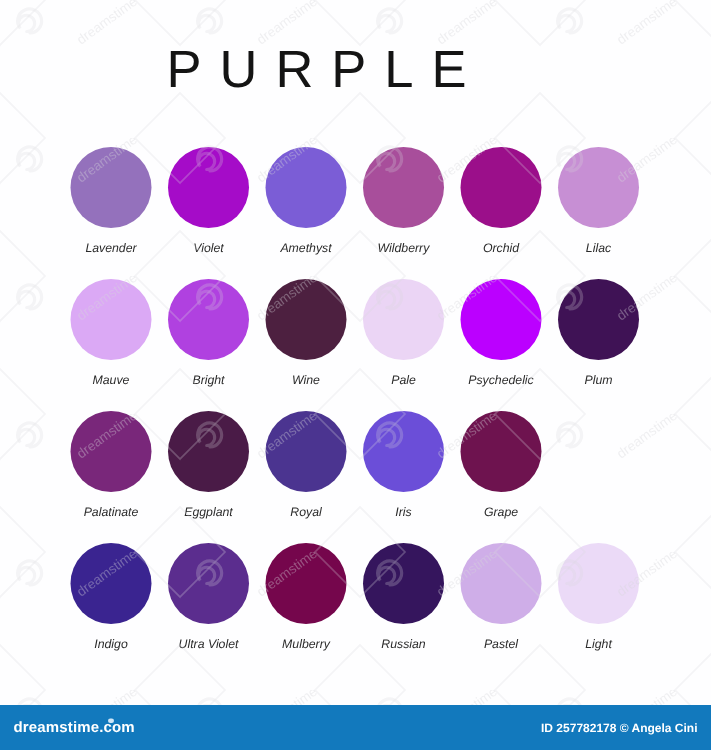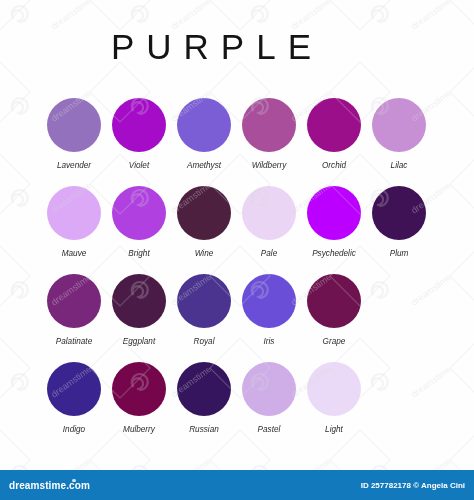--- a/index.html
+++ b/index.html
@@ -215,20 +215,24 @@
         </div>
         <div class="swatch-cell">
           <div class="swatch-circle" style="background: rgb(110, 19, 79);"></div>
           <div class="swatch-label" style="color: rgb(43, 43, 43);">Grape</div>
         </div>
       </div>
       <div class="palette-row">
         <div class="swatch-cell">
           <div class="swatch-circle" style="background: rgb(58, 36, 144);"></div>
           <div class="swatch-label" style="color: rgb(43, 43, 43);">Indigo</div>
+        </div>
+        <div class="swatch-cell">
+          <div class="swatch-circle" style="background: rgb(91, 45, 142);"></div>
+          <div class="swatch-label" style="color: rgb(43, 43, 43);">Ultra Violet</div>
         </div>
         <div class="swatch-cell">
           <div class="swatch-circle" style="background: rgb(117, 6, 76);"></div>
           <div class="swatch-label" style="color: rgb(43, 43, 43);">Mulberry</div>
         </div>
         <div class="swatch-cell">
           <div class="swatch-circle" style="background: rgb(53, 21, 93);"></div>
           <div class="swatch-label" style="color: rgb(43, 43, 43);">Russian</div>
         </div>
         <div class="swatch-cell">

